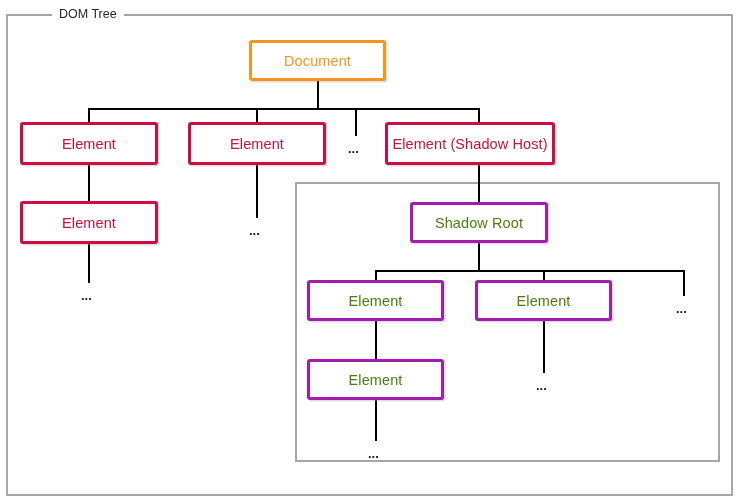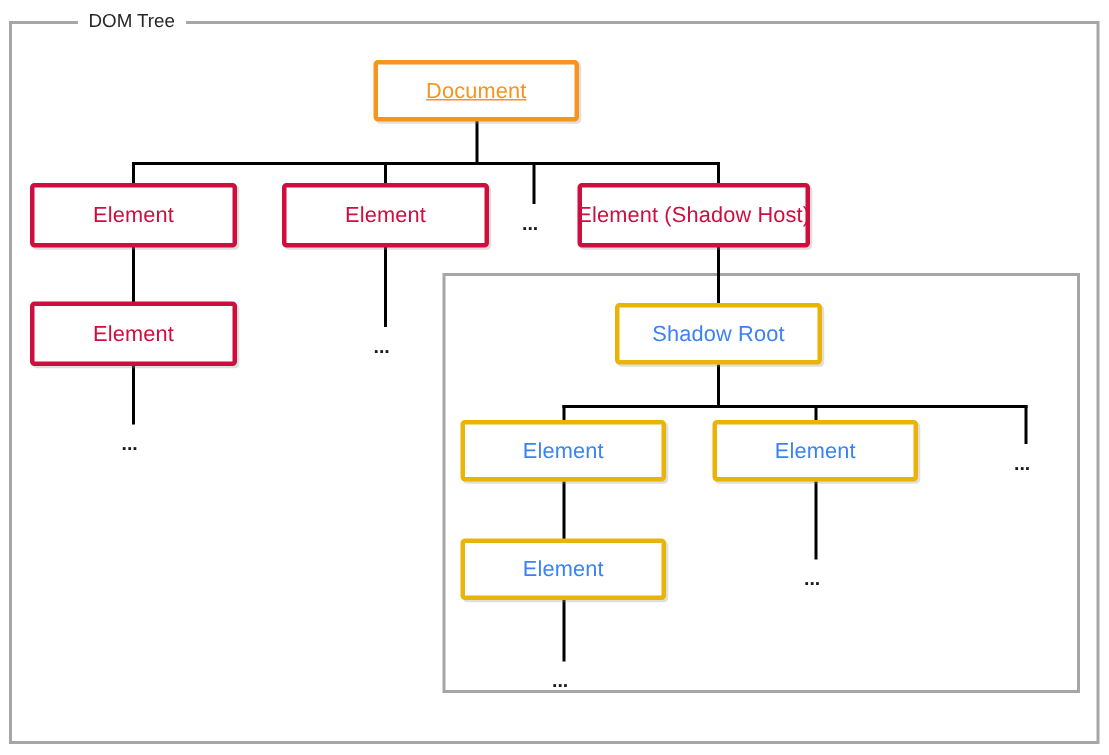--- a/index.html
+++ b/index.html
@@ -54,30 +54,29 @@
     border-radius: 3px;
     font-size: 14.5px;
     letter-spacing: 0.1px;
     white-space: nowrap;
     z-index: 3;
   }
   .node.doc {
     border: 3px solid #f7941e;
     color: #f7941e;
     box-shadow: 1.5px 1.5px 0 rgba(150,150,150,0.30);
-    text-decoration: underline;
   }
   .node.red {
     border: 3px solid #ce0e3e;
     color: #ce0e3e;
     box-shadow: 1.5px 1.5px 0 rgba(150,150,150,0.30);
   }
   .node.blue {
-    border: 3px solid #eab308;
-    color: #3b82f6;
+    border: 3px solid #a21caf;
+    color: #4d7c0f;
     box-shadow: 1.5px 1.5px 0 rgba(150,150,150,0.30);
   }
 
   
   .ellipsis {
     position: absolute;
     font-size: 13px;
     line-height: 6px;
     letter-spacing: 0px;
     font-weight: 700;
@@ -121,21 +120,21 @@
   <div class="line v" style="left:375px; top:321px; height:39px;"></div>
   <div class="line v" style="left:543px; top:321px; height:52px;"></div>
   <div class="line v" style="left:375px; top:400px; height:41px;"></div>
 
   <div class="node doc" style="left:249px; top:40px; width:137px; height:41px;">Document</div>
 
   <div class="node red" style="left:20px; top:122px; width:138px; height:43px;">Element</div>
 
   <div class="node red" style="left:188px; top:122px; width:138px; height:43px;">Element</div>
 
-  <div class="node red" style="left:385px; top:122px; width:155px; height:43px;">Element (Shadow Host)</div>
+  <div class="node red" style="left:385px; top:122px; width:170px; height:43px;">Element (Shadow Host)</div>
 
   <div class="node red" style="left:20px; top:201px; width:138px; height:43px;">Element</div>
 
   <div class="node blue" style="left:410px; top:202px; width:138px; height:41px;">Shadow Root</div>
 
   <div class="node blue" style="left:307px; top:280px; width:137px; height:41px;">Element</div>
 
   <div class="node blue" style="left:475px; top:280px; width:137px; height:41px;">Element</div>
 
   <div class="node blue" style="left:307px; top:359px; width:137px; height:41px;">Element</div>

